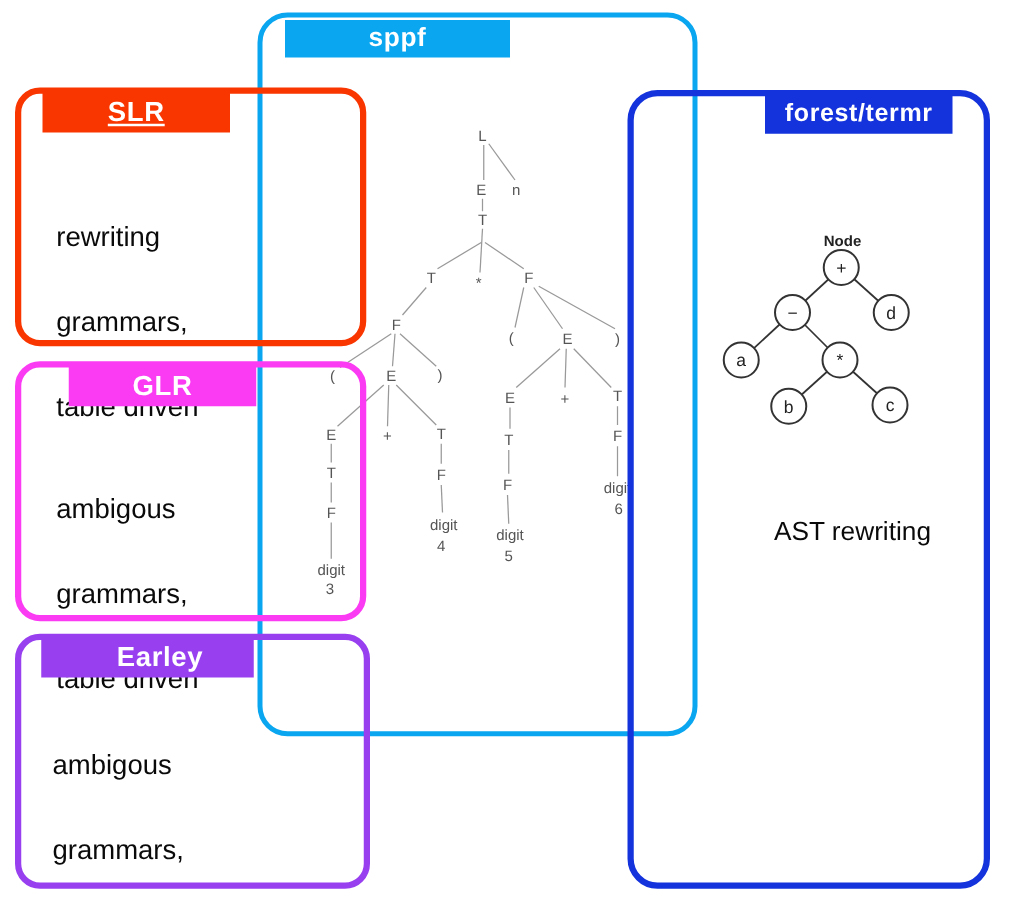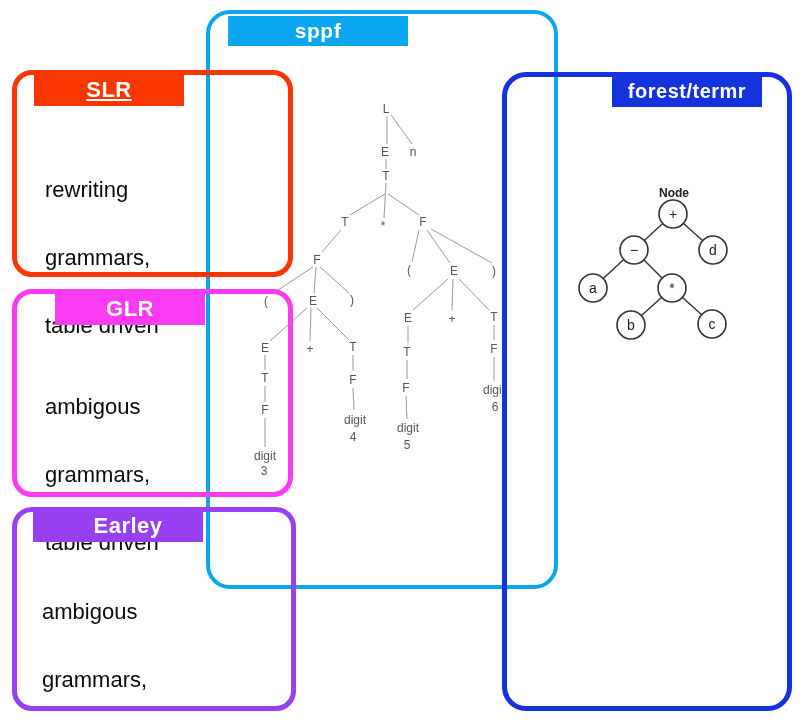--- a/index.html
+++ b/index.html
@@ -160,13 +160,14 @@
     <div>ambigous</div>
     <div>grammars,</div>
     
   </div>
 
   <div class="box" id="box-terex" style="border-color: rgb(20, 51, 220);"></div>
   <div class="box-label" id="bar-terex" style="background: rgb(20, 51, 220);">
     <span>forest/termr</span>
   </div>
 
+  <div class="caption" id="caption-ast">AST rewriting</div>
 </div>
 
 </body></html>

